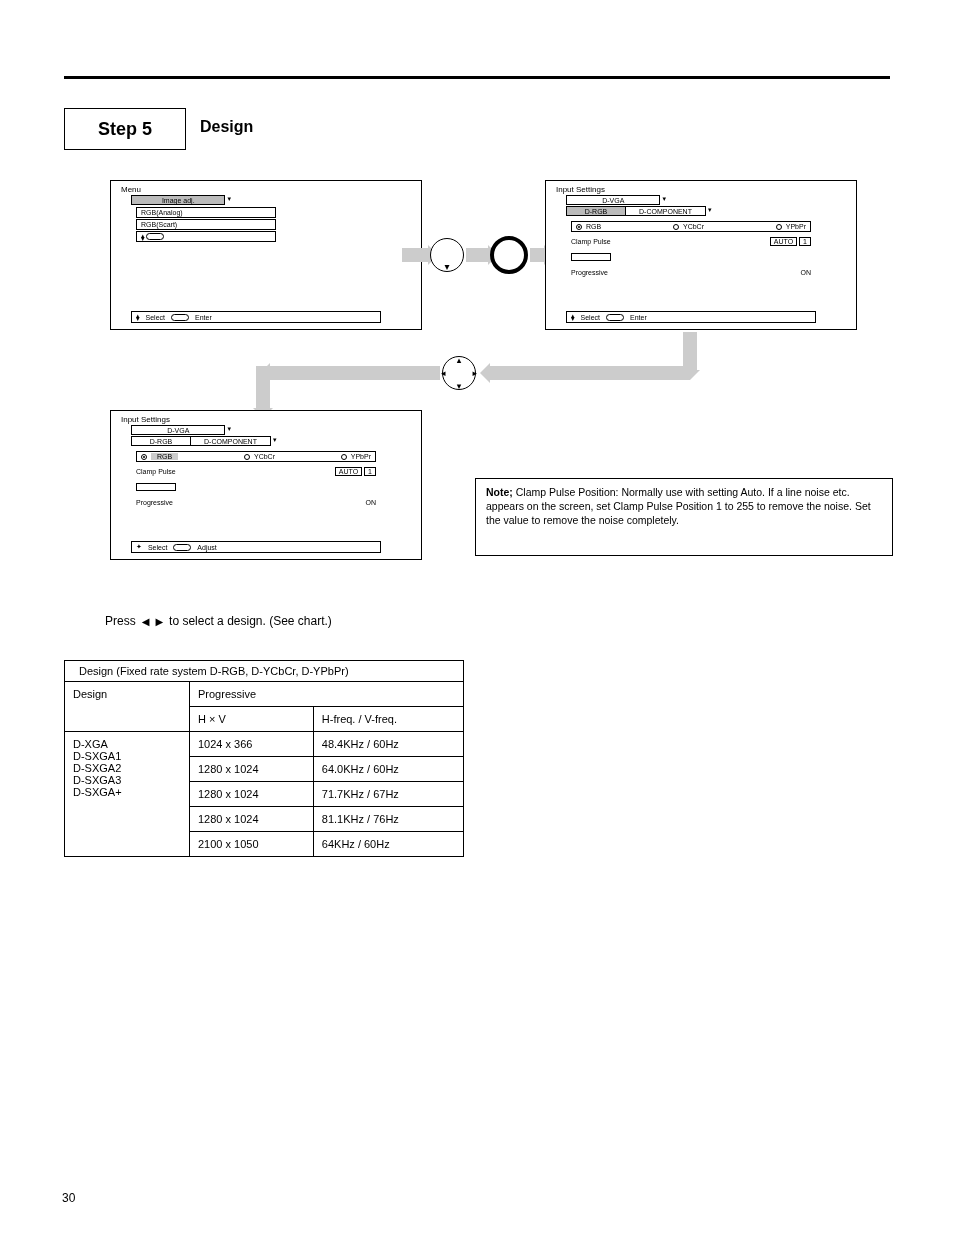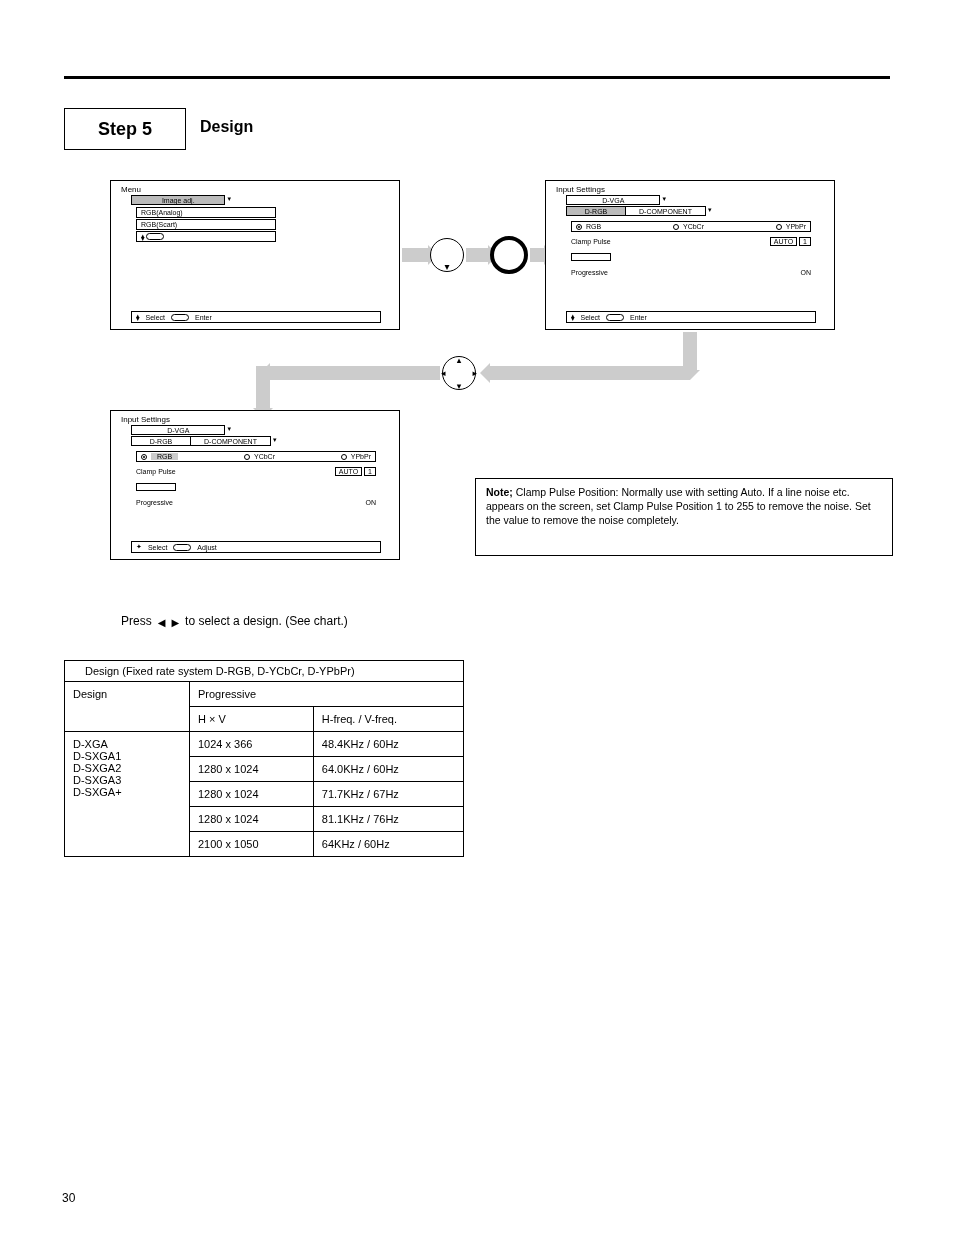--- a/index.html
+++ b/index.html
@@ -18,21 +18,21 @@
     position: absolute; left: 64px; top: 108px;
     width: 122px; height: 42px;
     border: 1px solid #000;
     display: flex; align-items: center; justify-content: center;
     font-weight: bold; font-size: 18px;
   }
 
   
   .osd {
     position: absolute;
-    width: 290px; height: 150px;
+    width: 312px; height: 150px;
     border: 1px solid #000;
     background: #fff;
     font-size: 8px;
   }
   .osd1 { left: 110px; top: 180px; }
   .osd2 { left: 545px; top: 180px; }
   .osd3 { left: 110px; top: 410px; }
 
   .osd-title { position: absolute; left: 10px; top: 4px; font-size: 8px; }
 
@@ -96,33 +96,33 @@
     position: absolute; left: 475px; top: 478px;
     width: 418px; height: 78px;
     border: 1px solid #000;
     padding: 6px 10px;
     font-size: 10.5px; line-height: 1.35;
   }
   .note-box .note-label { font-weight: bold; }
 
   
   .instr {
-    position: absolute; left: 121px; top: 614px;
-    font-size: 12px; display: flex; align-items: flex-end; gap: 6px;
+    position: absolute; left: 105px; top: 614px;
+    font-size: 12px; display: flex; align-items: center; gap: 6px;
   }
   .tri { font-size: 10px; }
 
   
   .tbl {
     position: absolute; left: 64px; top: 660px;
     width: 400px; border: 1.5px solid #000; border-collapse: collapse;
     font-size: 11px;
   }
   .tbl th, .tbl td { border: 1px solid #000; padding: 6px 8px; text-align: left; vertical-align: top; font-weight: normal; }
-  .tbl .hdr1 { text-align: left; font-size: 11px; padding: 4px 20px; }
+  .tbl .hdr1 { text-align: left; font-size: 11px; padding: 4px 14px; }
   .tbl .col1 { width: 125px; }
 
   .page-num { position:absolute; left:62px; bottom:30px; font-size:12px; }
 </style>
 </head>
 <body>
 
 <div class="hr-top"></div>
 
 <div class="step-box">

